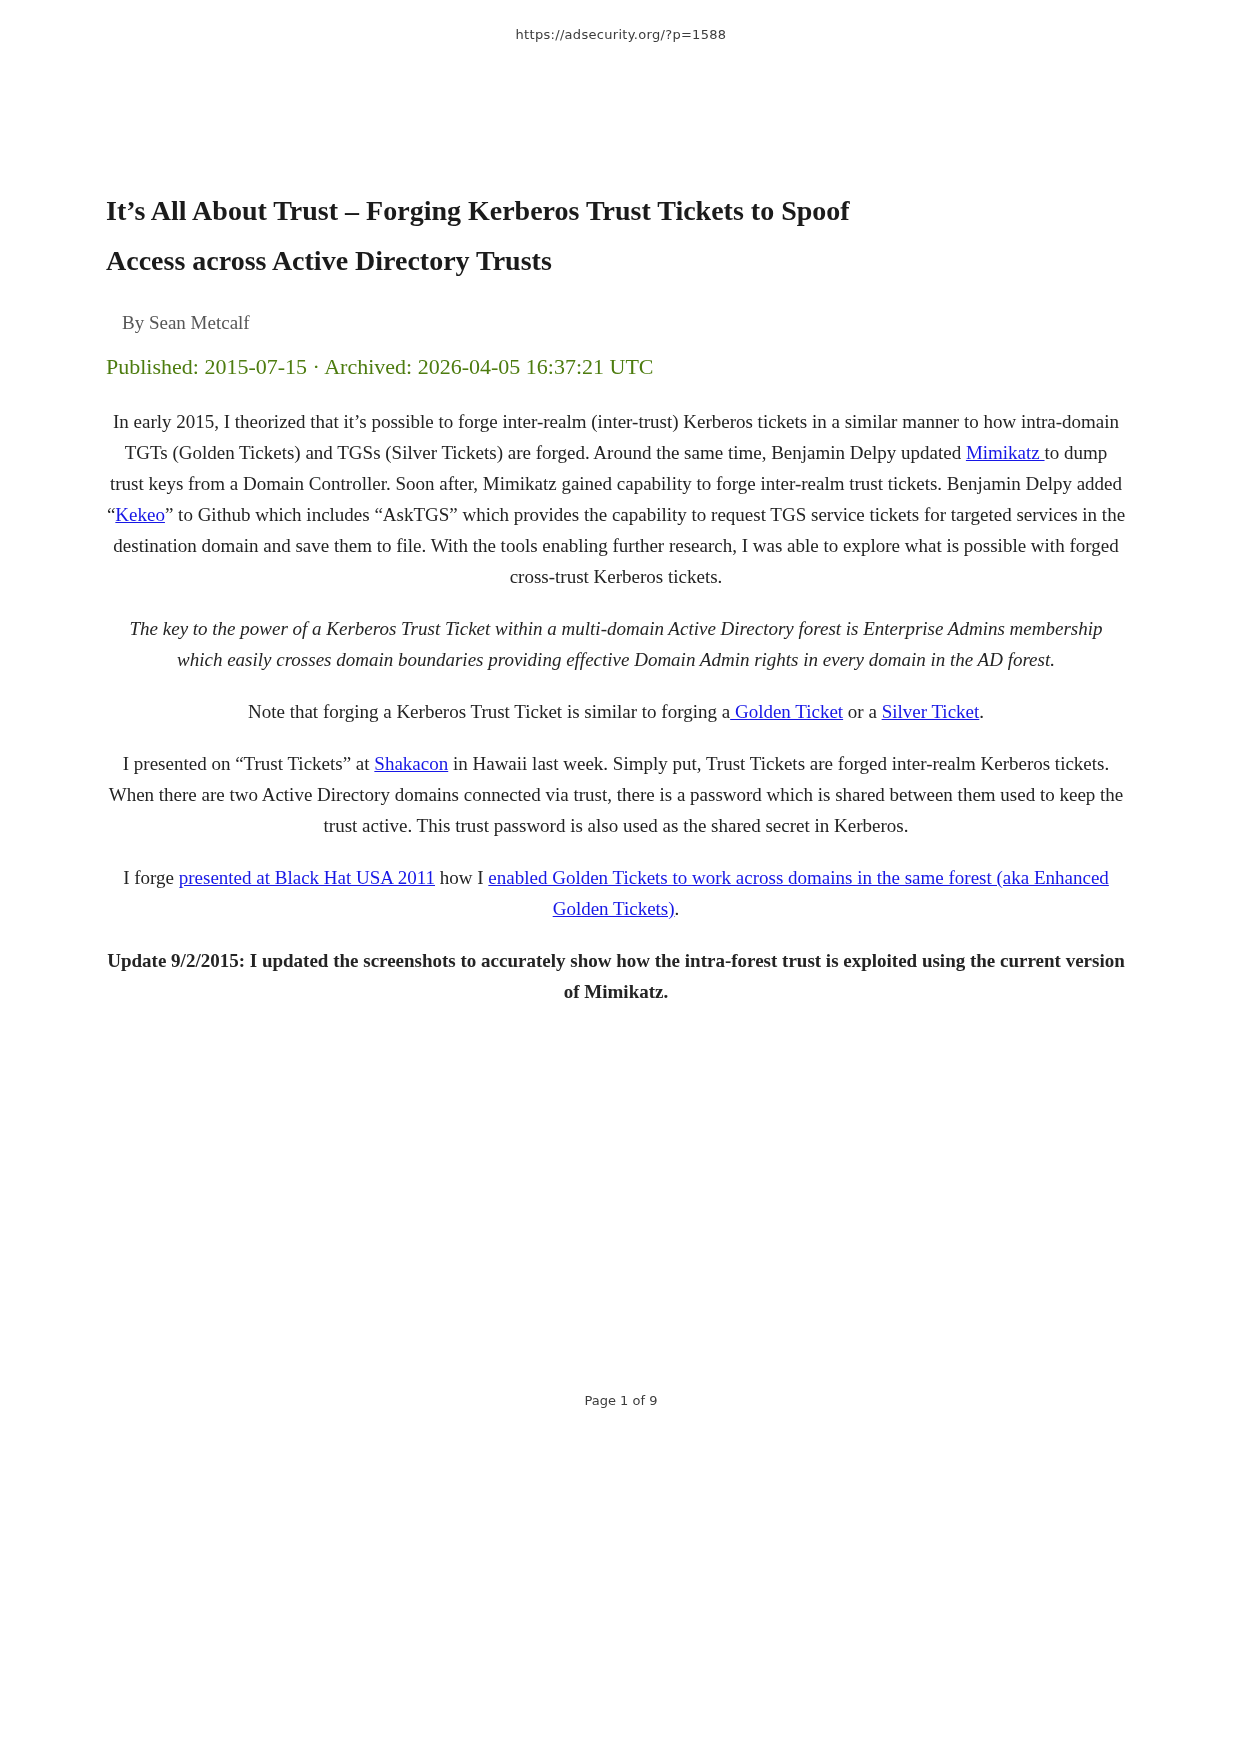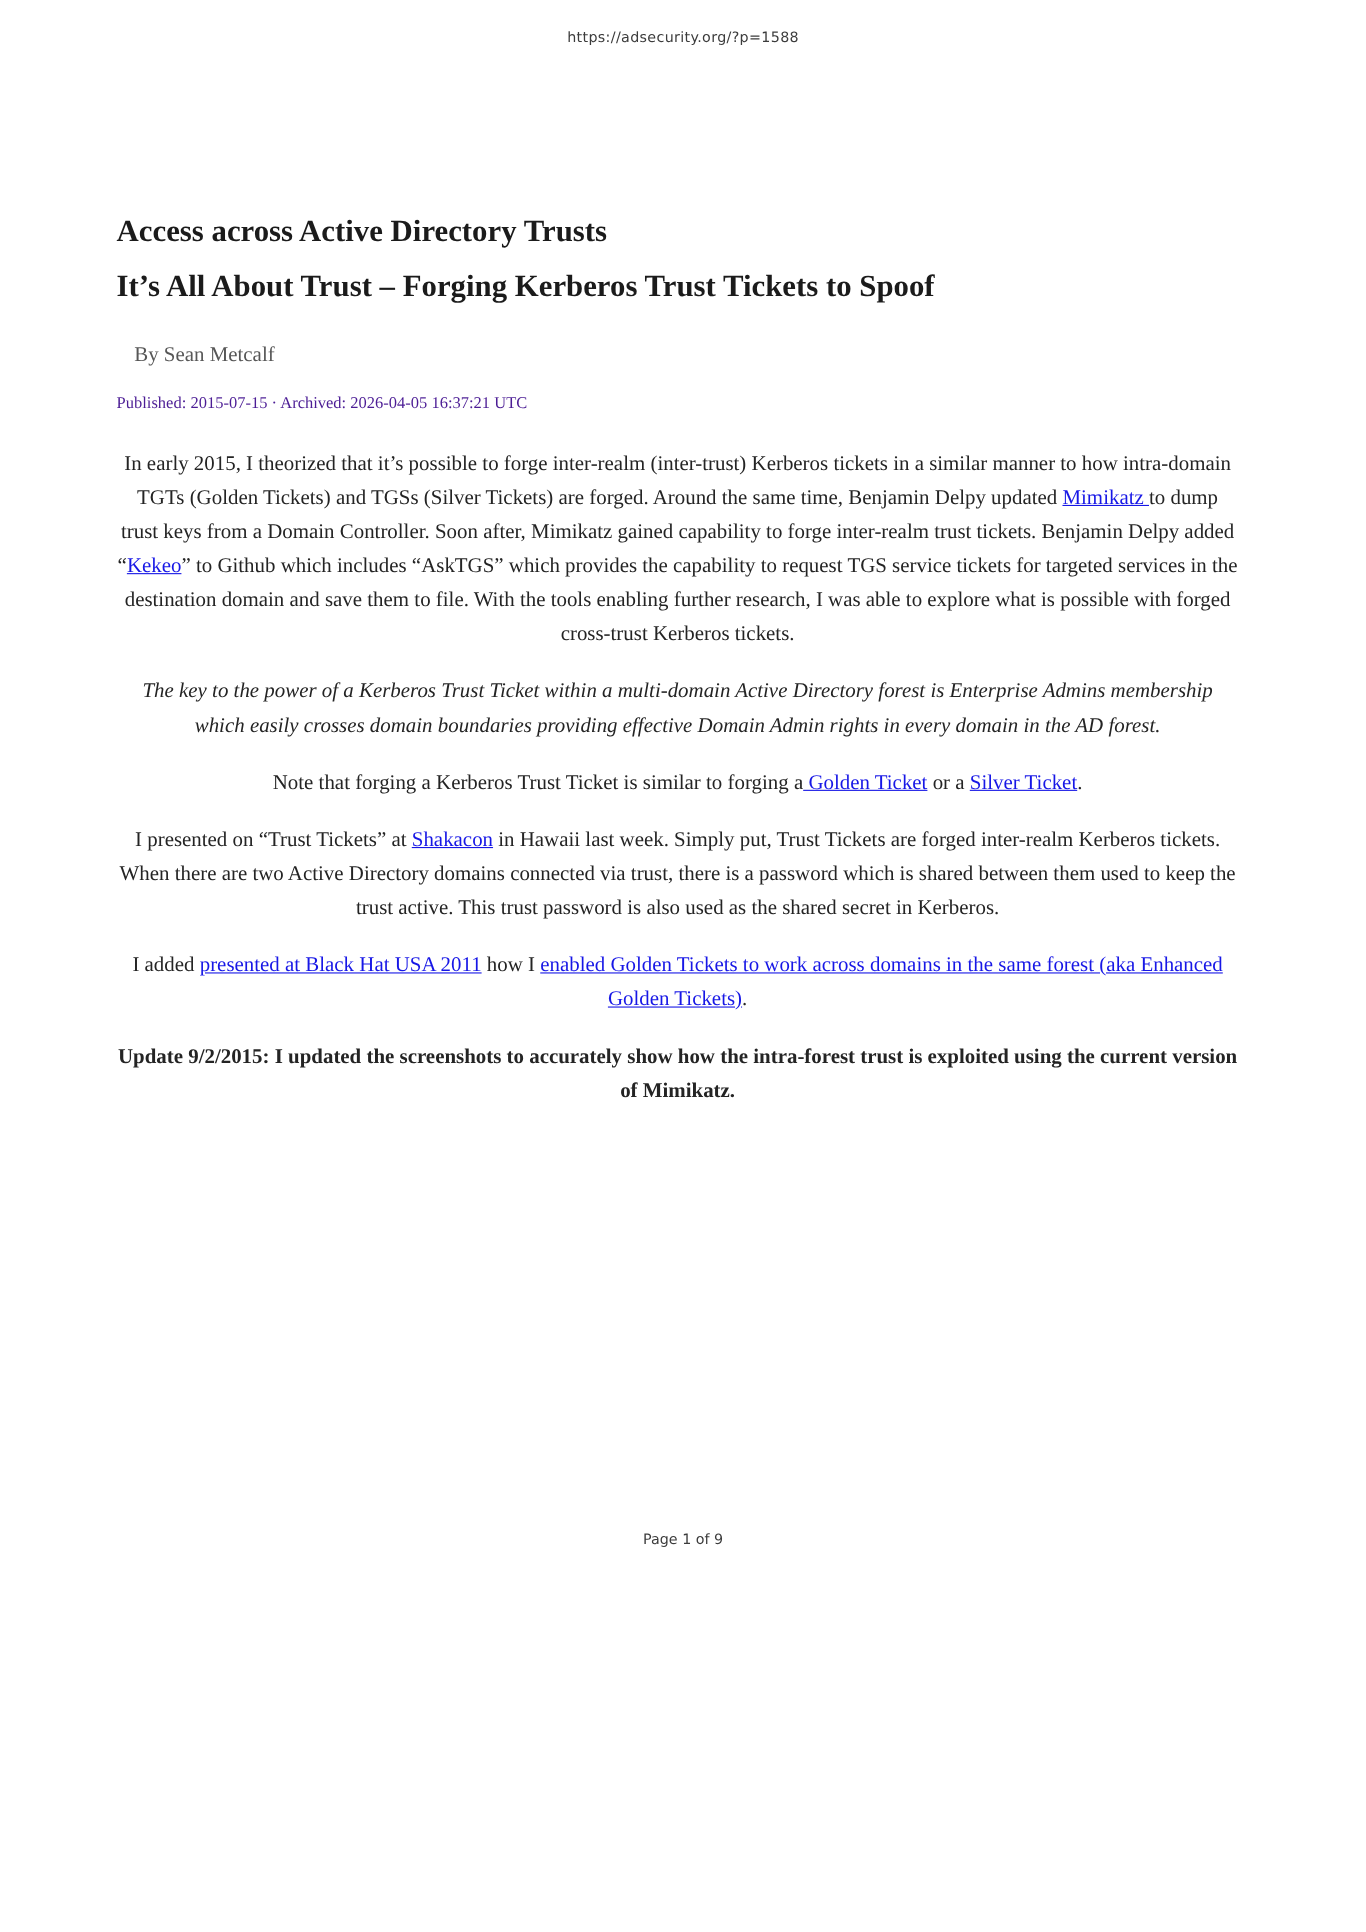--- a/index.html
+++ b/index.html
@@ -36,23 +36,23 @@
     color: #1b1b1b;
   }
   .title-line { display: block; }
   .byline {
     font-size: 19px;
     line-height: 26px;
     color: #575757;
     margin: 0 0 20px 16px;
   }
   .meta {
-    font-size: 15px;
+    font-size: 22px;
     line-height: 22px;
-    color: #4c1d95;
+    color: #4d7c0f;
     margin: 16px 0 28px 0;
   }
   .para {
     font-size: 19px;
     line-height: 31px;
     color: #242424;
     margin: 0 0 21px 0;
     text-align: center;
   }
   .para.italic { font-style: italic; }
@@ -75,34 +75,34 @@
 </head>
 <body>
 
 <div class="page">
 
   <div class="url-header">https://adsecurity.org/?p=1588</div>
 
   <div class="content">
 
     <h1 class="title">
+      <span class="title-line">It’s All About Trust – Forging Kerberos Trust Tickets to Spoof</span>
       <span class="title-line">Access across Active Directory Trusts</span>
-      <span class="title-line">It’s All About Trust – Forging Kerberos Trust Tickets to Spoof</span>
     </h1>
 
     <div class="byline">By Sean Metcalf</div>
 
     <div class="meta">Published: 2015-07-15 · Archived: 2026-04-05 16:37:21 UTC</div>
 
     <div id="article-body">
         <p class="para "><span>In early 2015, I theorized that it’s possible to forge inter-realm (inter-trust) Kerberos tickets in a similar manner to how intra-domain TGTs (Golden Tickets) and TGSs (Silver Tickets) are forged. Around the same time, Benjamin Delpy updated </span><a class="lnk" href="#">Mimikatz </a><span>to dump trust keys from a Domain Controller. Soon after, Mimikatz gained capability to forge inter-realm trust tickets. Benjamin Delpy added “</span><a class="lnk" href="#">Kekeo</a><span>” to Github which includes “AskTGS” which provides the capability to request TGS service tickets for targeted services in the destination domain and save them to file. With the tools enabling further research, I was able to explore what is possible with forged cross-trust Kerberos tickets.</span></p>
         <p class="para italic"><span>The key to the power of a Kerberos Trust Ticket within a multi-domain Active Directory forest is Enterprise Admins membership which easily crosses domain boundaries providing effective Domain Admin rights in every domain in the AD forest.</span></p>
         <p class="para "><span>Note that forging a Kerberos Trust Ticket is similar to forging a</span><a class="lnk" href="#"> Golden Ticket</a><span> or a </span><a class="lnk" href="#">Silver Ticket</a><span>.</span></p>
         <p class="para "><span>I presented on “Trust Tickets” at </span><a class="lnk" href="#">Shakacon</a><span> in Hawaii last week. Simply put, Trust Tickets are forged inter-realm Kerberos tickets. When there are two Active Directory domains connected via trust, there is a password which is shared between them used to keep the trust active. This trust password is also used as the shared secret in Kerberos.</span></p>
-        <p class="para "><span>I added </span><a class="lnk" href="#">presented at Black Hat USA 2011</a><span> how I </span><a class="lnk" href="#">enabled Golden Tickets to work across domains in the same forest (aka Enhanced Golden Tickets)</a><span>.</span></p>
+        <p class="para "><span>I forge </span><a class="lnk" href="#">presented at Black Hat USA 2011</a><span> how I </span><a class="lnk" href="#">enabled Golden Tickets to work across domains in the same forest (aka Enhanced Golden Tickets)</a><span>.</span></p>
         <p class="para bold"><span>Update 9/2/2015: I updated the screenshots to accurately show how the intra-forest trust is exploited using the current version of Mimikatz.</span></p>
       </div>
 
   </div>
 
   <div class="page-footer">Page 1 of 9</div>
 
 </div>
 
 </body></html>

